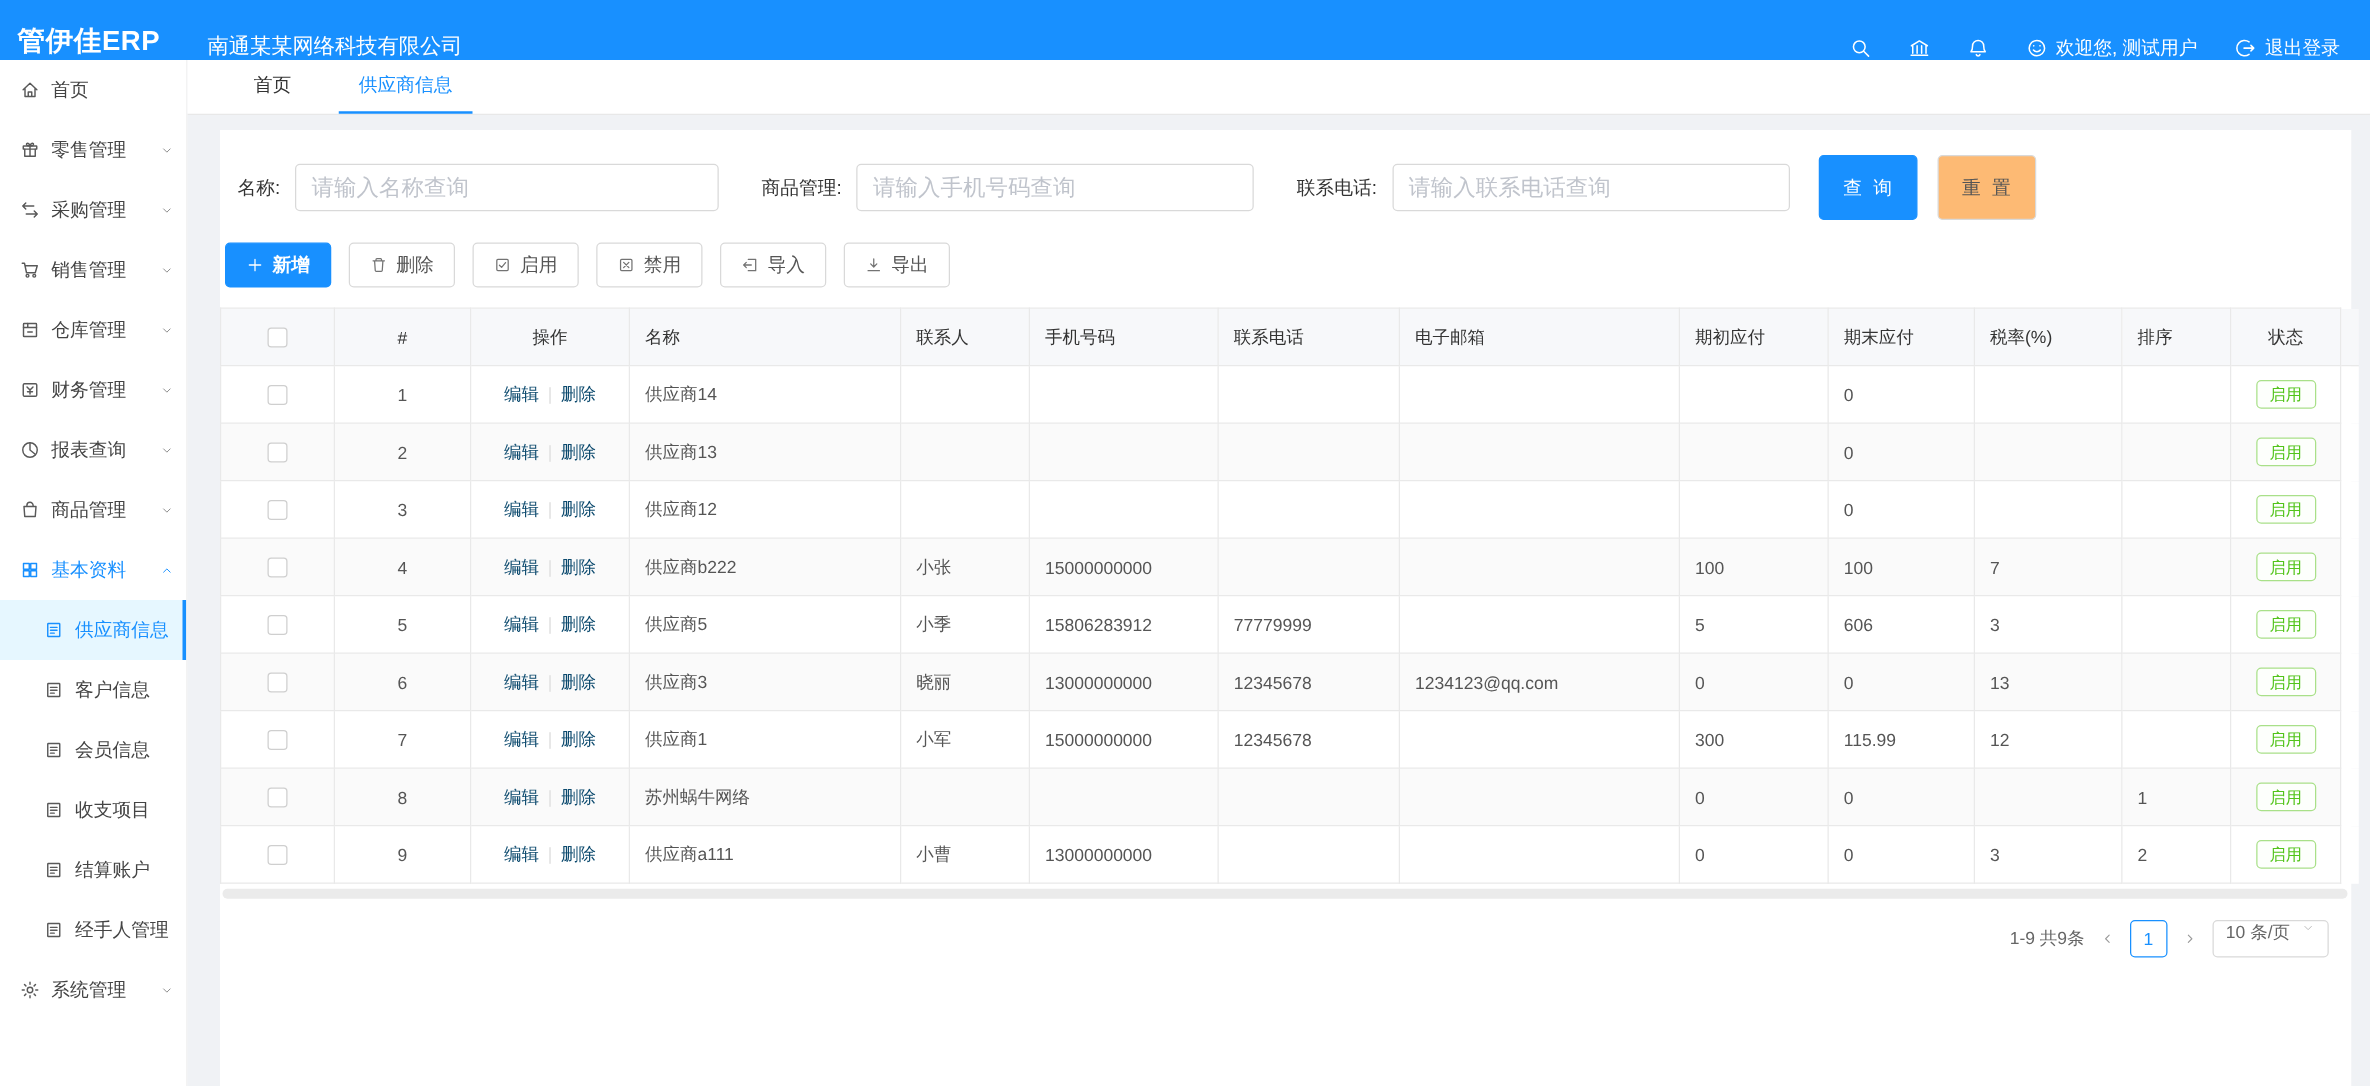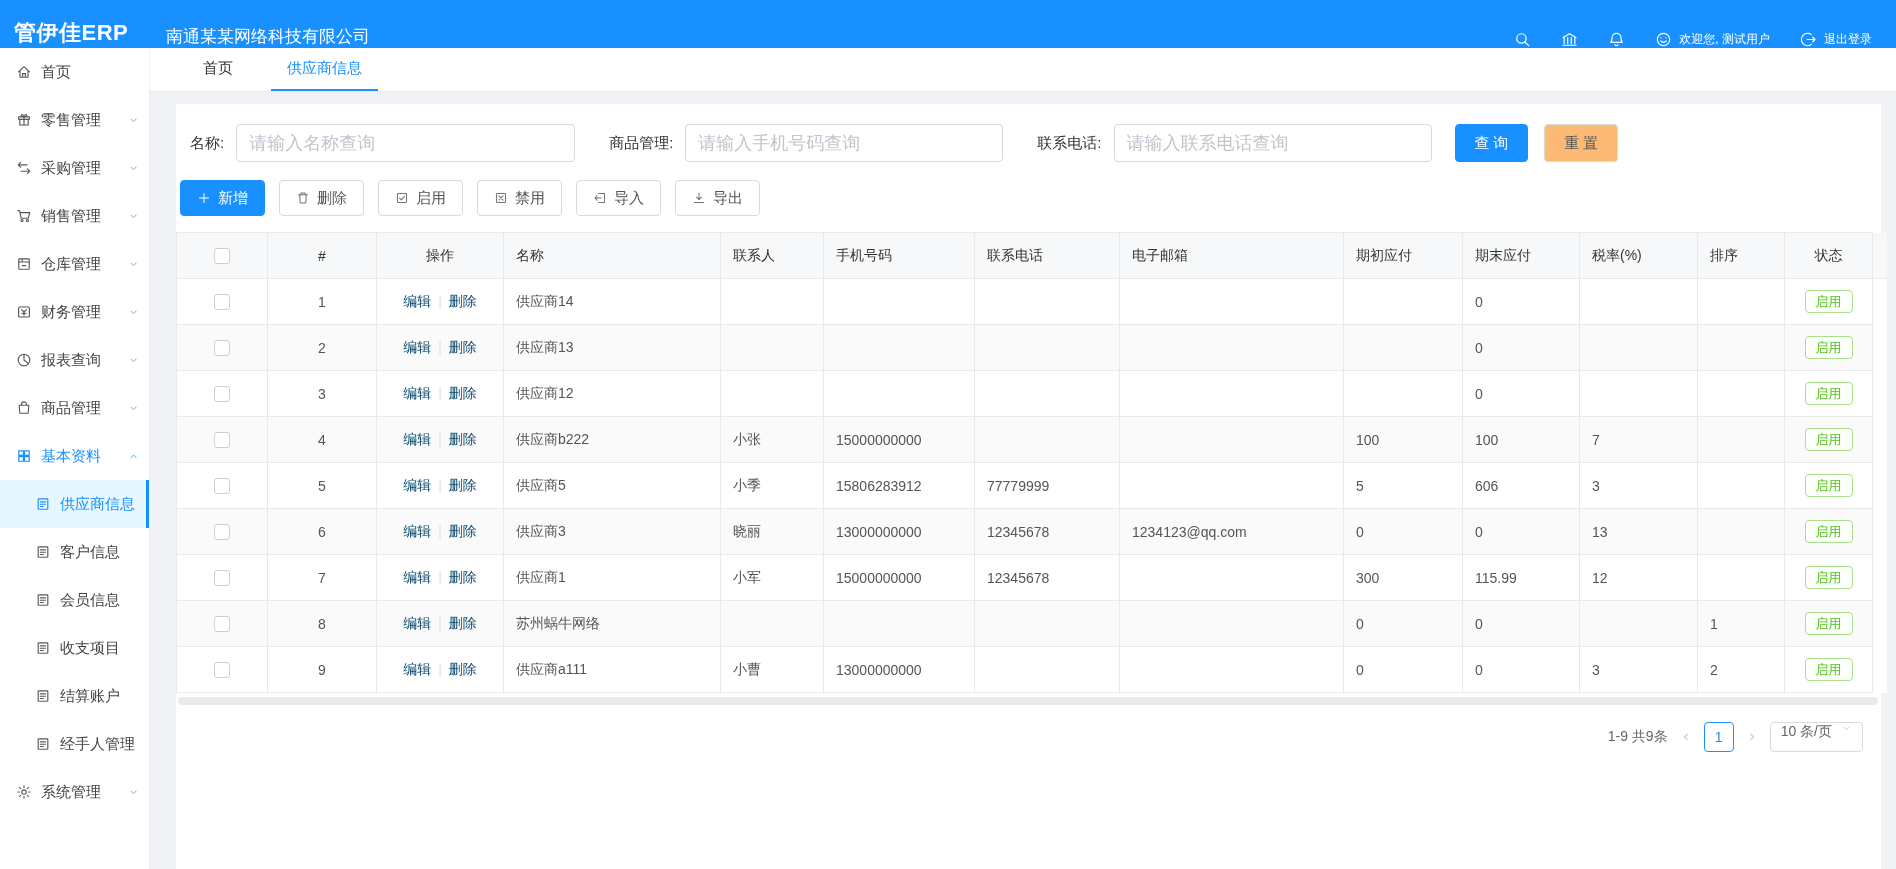--- a/index.html
+++ b/index.html
@@ -7,21 +7,21 @@
   html,body { width:1896px; height:869px; overflow:hidden;
     font-family:"Liberation Sans","DejaVu Sans",sans-serif; background:#f0f2f5; }
   .ic { display:inline-flex; width:1em; height:1em; flex:0 0 auto; }
   .ic svg { width:100%; height:100%; fill:none; stroke:currentColor;
     stroke-width:1.15; stroke-linecap:round; stroke-linejoin:round; }
 
   
   .header { height:48px; background:#1890ff; color:#fff; display:flex; align-items:flex-end; }
   .logo { width:150px; padding-left:14px; font-size:22px; font-weight:700; letter-spacing:.5px; white-space:nowrap; }
   .company { font-size:17px; margin-left:16px; }
-  .header-right { margin-left:auto; display:flex; align-items:center; padding-right:24px; font-size:12px; }
+  .header-right { margin-left:auto; display:flex; align-items:center; padding-right:24px; font-size:15px; }
   .header-right .ic { font-size:17px; }
   .hicon { margin-left:30px; display:inline-flex; align-items:center; cursor:pointer; }
   .htext { display:inline-flex; align-items:center; gap:7px; margin-left:30px; cursor:pointer; white-space:nowrap; }
 
   
   .main { display:flex; height:821px; }
   .sidebar { width:150px; background:#fff; border-right:1px solid #f0f0f0; overflow:hidden; }
   .side-item { height:48px; display:flex; align-items:center; padding:0 10px 0 16px;
     font-size:15px; color:#444; cursor:pointer; white-space:nowrap; }
   .side-item .ic { font-size:16px; margin-right:9px; color:#595959; }
@@ -41,31 +41,31 @@
     display:flex; flex-direction:column; min-height:0; }
 
   
   .search-row { display:flex; align-items:center; margin:0 0 18px 14px; font-size:15px; color:#333; }
   .sgroup { display:flex; align-items:center; margin-right:34px; }
   .slabel { margin-right:12px; white-space:nowrap; }
   .sinput { height:38px; border:1px solid #d9d9d9; border-radius:4px; padding:0 12px;
     font-size:18px; color:#333; outline:none; font-family:inherit; }
   .sinput::placeholder { color:#c0c4cc; }
   .w-name { width:339px; } .w-phone { width:318px; } .w-tel { width:318px; }
-  .btn { height:38px; border-radius:4px; font-size:15px; padding:0 19px; cursor:pointer; font-family:Liberation Serif, serif; }
+  .btn { height:52px; border-radius:4px; font-size:15px; padding:0 19px; cursor:pointer; font-family:Liberation Mono, monospace; }
   .btn-primary { background:#1890ff; border:1px solid #1890ff; color:#fff; margin-left:23px; }
   .btn-default { background:#fdba74; border:1px solid #d9d9d9; color:#555; margin-left:16px; }
 
   
   .toolbar { display:flex; margin:0 0 16px 4px; }
   .tbtn { height:36px; display:inline-flex; align-items:center; gap:7px; padding:0 16px;
     border-radius:4px; border:1px solid #d9d9d9; background:#fff; color:#555;
     font-size:15px; margin-right:14px; cursor:pointer; font-family:inherit; }
   .tbtn .ic { font-size:14px; color:#737373; }
-  .tbtn.primary { background:#1890ff; border-color:#1890ff; color:#fff; }
+  .tbtn.primary { background:#1890ff; border-color:#1890ff; color:#fff;font-weight:bold; }
   .tbtn.primary .ic { color:#fff; }
 
   
   table { width:100%; border-collapse:collapse; table-layout:fixed; font-size:14px; color:#555; }
   th, td { border:1px solid #e9e9e9; height:46px; padding:0 12px; text-align:left;
     overflow:hidden; white-space:nowrap; text-overflow:ellipsis; }
   th { background:#f7f8fa; color:#333; font-weight:500; }
   th.gutter { border-right:none; border-top:none; }
   td.gutter { border:none; background:#fff !important; }
   .center { text-align:center; }

